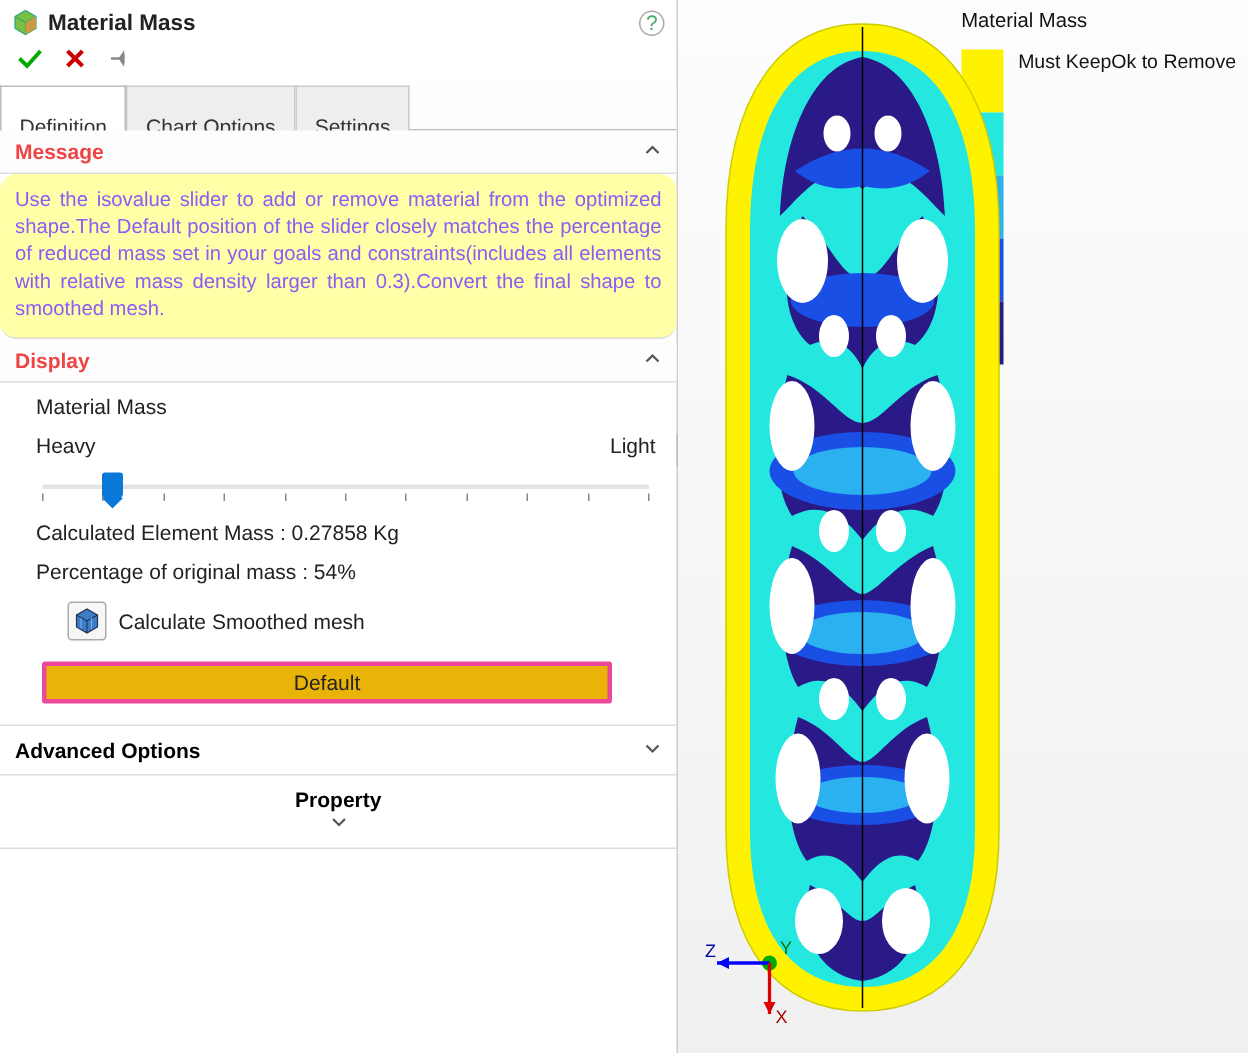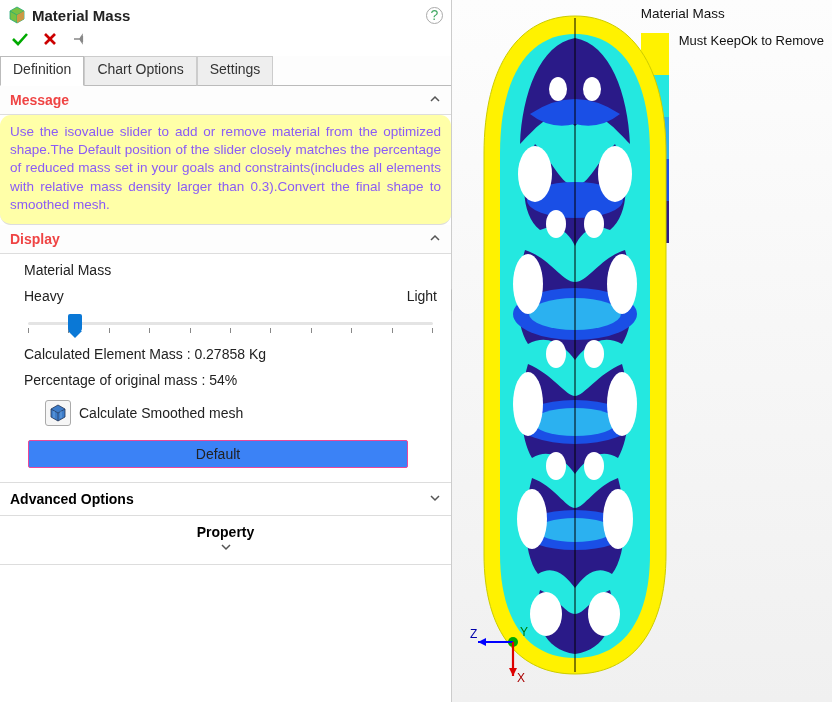--- a/index.html
+++ b/index.html
@@ -7,40 +7,40 @@
   
   
   .left-panel { width: 452px; height: 702px; background: #fff; border-right: 1px solid #ccc; display: flex; flex-direction: column; position: relative; }
   .panel-header { display: flex; align-items: center; padding: 6px 8px 4px 8px; }
   .panel-header .icon3d { width: 18px; height: 18px; margin-right: 6px; }
   .panel-header .title { font-weight: bold; font-size: 15px; color: #222; }
   .panel-header .help { margin-left: auto; color: #4a6; font-size: 14px; border: 1px solid #aaa; border-radius: 50%; width: 17px; height: 17px; display: flex; align-items: center; justify-content: center; cursor: pointer; }
   .button-row { display: flex; align-items: center; gap: 14px; padding: 4px 12px 6px 12px; }
   .button-row svg { width: 16px; height: 14px; }
   .tab-row { display: flex; border-bottom: 1px solid #bbb; background: #fdfdfd; height: 30px; }
-  .tab { padding: 4px 12px; font-size: 14px; color: #333; border: 1px solid transparent; margin-bottom: -1px; }
+  .tab { padding: 18px 12px; font-size: 14px; color: #333; border: 1px solid transparent; margin-bottom: -1px; }
   .tab.active { background: #fff; border: 1px solid #bbb; border-bottom: 1px solid #fff; }
   .tab:not(.active) { background: #eee; border: 1px solid #ccc; border-bottom: 1px solid #bbb; }
   
   .section-head { display: flex; align-items: center; justify-content: space-between; padding: 6px 10px; font-weight: bold; font-size: 14px; color: #ef4444; border-bottom: 1px solid #ddd; cursor: pointer; background: #fdfdfd; }
   .chev { width: 12px; height: 12px; }
   .msg-box { padding: 8px 10px 10px 10px; background: #ffffa8; font-size: 13.5px; color: #8b5cf6; line-height: 1.35; text-align: justify; border-bottom: 1px solid #ddd; border-radius: 11px; }
   .display-body { padding: 8px 14px 14px 24px; font-size: 14px; color: #222; }
   .display-body .mm-label { margin-bottom: 10px; }
   .slider-labels { display: flex; justify-content: space-between; font-size: 14px; margin-bottom: 2px; }
   .slider-wrap { position: relative; height: 30px; margin-bottom: 4px; }
   .slider-track { position: absolute; left: 4px; right: 4px; top: 16px; height: 3px; background: #e4e4e4; border-radius: 2px; }
   .slider-ticks { position: absolute; left: 4px; right: 4px; top: 22px; display: flex; justify-content: space-between; }
   .slider-ticks span { width: 1px; height: 5px; background: #888; }
   .slider-thumb { position: absolute; top: 8px; width: 14px; height: 18px; background: #0a78d6; border-radius: 2px 2px 4px 4px; left: 44px; }
   .slider-thumb::after { content:""; position:absolute; bottom:-6px; left:0; border-left:7px solid transparent; border-right:7px solid transparent; border-top:7px solid #0a78d6; }
   .stat-line { margin: 10px 0 8px 0; font-size: 14px; }
   .smooth-row { display: flex; align-items: center; gap: 8px; margin: 12px 0 14px 0; padding-left: 21px; }
   .smooth-icon { width: 26px; height: 26px; border: 1px solid #aaa; background: #f6f6f6; display: flex; align-items: center; justify-content: center; border-radius: 3px; }
-  .default-btn { width: 380px; height: 28px; margin-left: 4px; background: #3b82f6; border: 1px solid #ec4899; border-radius: 2px; font-size: 14px; color: #222; cursor: pointer; }
+  .default-btn { width: 380px; height: 28px; margin-left: 4px; background: #eab308; border: 3px solid #ec4899; border-radius: 2px; font-size: 14px; color: #222; cursor: pointer; }
   .collapsed-section { display: flex; align-items: center; justify-content: space-between; padding: 8px 10px; font-weight: bold; font-size: 14px; border-top: 1px solid #ddd; border-bottom: 1px solid #ddd; cursor: pointer; }
   .drag-handle { position: absolute; right: -7px; top: 289px; width: 7px; height: 22px; background: #fff; border: 1px solid #bbb; border-radius: 0 4px 4px 0; }
   .drag-handle::before { content:""; position:absolute; left:2px; top:8px; width:2px; height:6px; border-left:1px solid #888; border-right:1px solid #888; }
 
   
   .right-view { flex: 1; position: relative; background: linear-gradient(#fdfdfd, #f0f0f0); }
   .legend { position: absolute; right: 8px; top: 6px; font-size: 13.5px; color: #111; }
   .legend-title { margin-bottom: 12px; }
   .legend-body { display: flex; gap: 10px; }
   .legend-bar { width: 28px; height: 210px; display: flex; flex-direction: column; }

